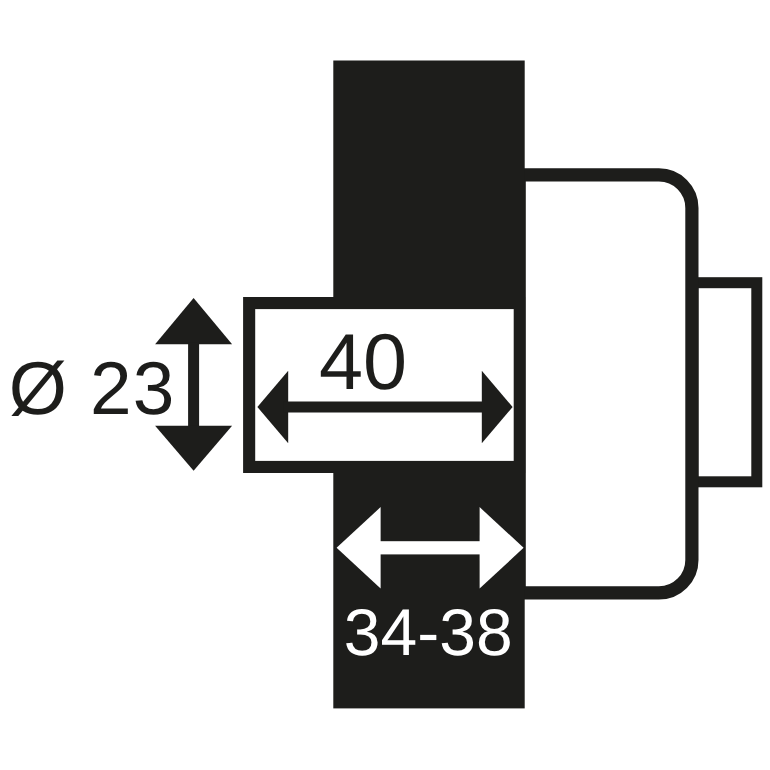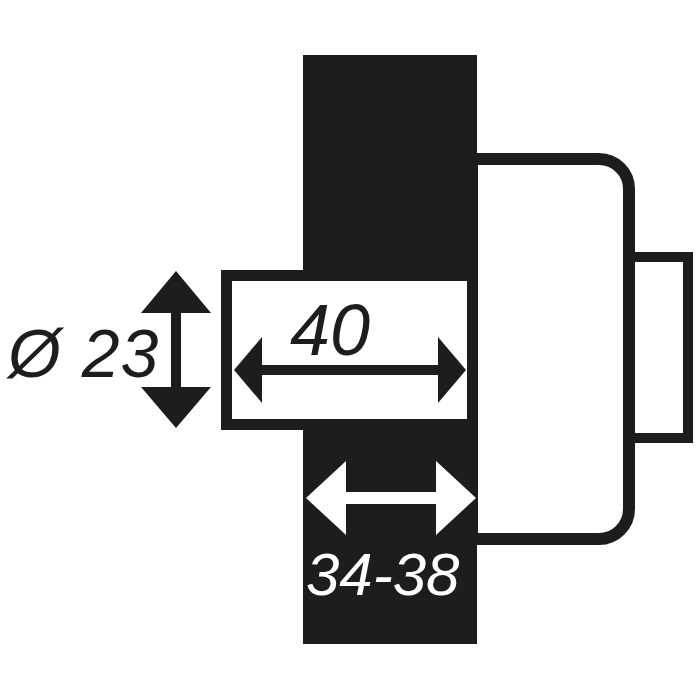--- a/index.html
+++ b/index.html
@@ -61,35 +61,34 @@
   .ink-fill{fill:var(--ink);}
   .paper-fill{fill:var(--paper);}
 
   
   .lbl{
     position:absolute;
     z-index:6;
     line-height:1;
     color:var(--ink);
     white-space:nowrap;
-    font-style:italic;
   }
   .lbl-dia{
     left:8px;top:319px;
     font-size:68px;
     letter-spacing:1px;
   }
   .lbl-len{
     left:290px;top:294px;width:120px;
     font-size:72px;
   }
   .lbl-thk{
     left:306px;top:545px;width:160px;
     font-size:60px;
-    text-align:left;
+    text-align:right;
     color:var(--paper);
   }
 </style>
 </head>
 <body>
 
 <div id="canvas">
 
   <div class="plate"></div>
 

